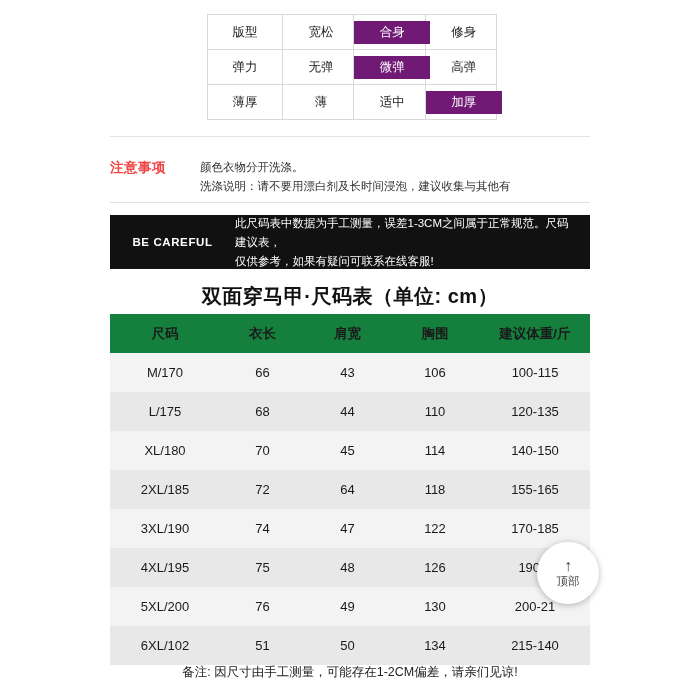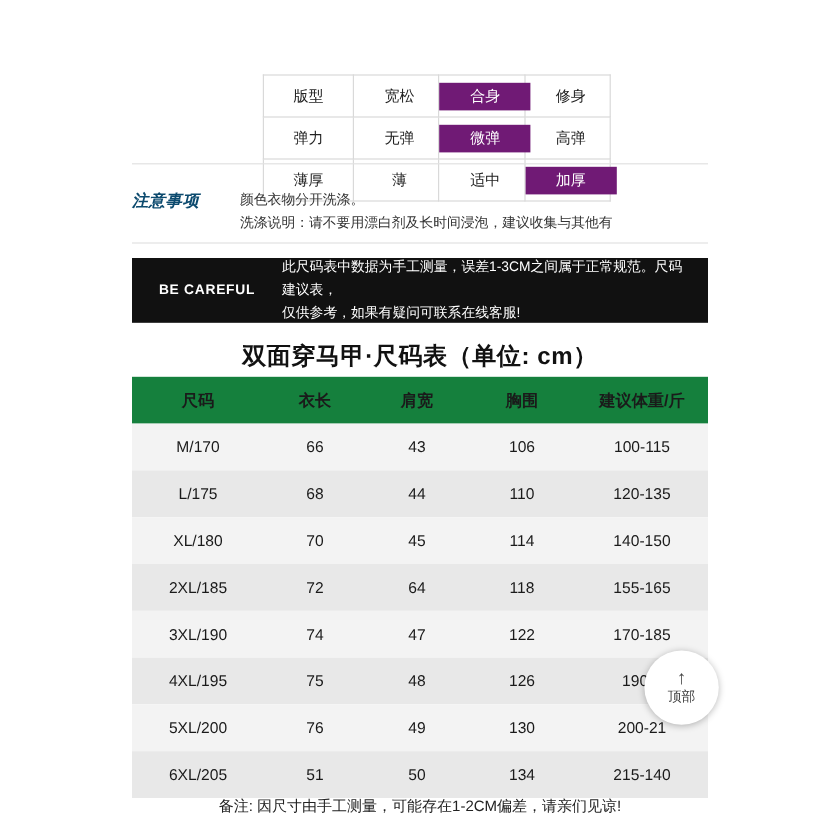--- a/index.html
+++ b/index.html
@@ -12,24 +12,23 @@
     background: #ffffff;
     font-family: "Liberation Sans", sans-serif;
     color: #111111;
     overflow: hidden;
     position: relative;
   }
 
   
   .attr-table-wrap {
     position: absolute;
-    left: 219px;
+    left: 207px;
     top: 14px;
     width: 290px;
-    margin-top: 48px;
   }
   table.attr-table {
     border-collapse: collapse;
     width: 290px;
     table-layout: fixed;
   }
   table.attr-table td {
     border: 1px solid #d9d9d9;
     height: 34px;
     text-align: center;
@@ -69,26 +68,25 @@
     position: absolute;
     left: 110px;
     top: 158px;
     width: 480px;
     display: flex;
     align-items: flex-start;
   }
   .notice-title {
     font-size: 13.5px;
     font-weight: bold;
-    color: #0c4a6e;
+    color: #ef4444;
     width: 90px;
     flex: 0 0 90px;
     line-height: 19px;
     letter-spacing: 0.5px;
-    font-style: italic;
   }
   .notice-body {
     font-size: 11.5px;
     color: #333;
     line-height: 19px;
   }
 
   .hr-mid { top: 202px; }
 
   
@@ -310,21 +308,21 @@
         <td>190-2</td>
       </tr>
       <tr>
         <td>5XL/200</td>
         <td>76</td>
         <td>49</td>
         <td>130</td>
         <td>200-21</td>
       </tr>
       <tr>
-        <td>6XL/205</td>
+        <td>6XL/102</td>
         <td>51</td>
         <td>50</td>
         <td>134</td>
         <td>215-140</td>
       </tr>
     </tbody>
   </table>
 </div>
 
 <div class="footer-note">备注: 因尺寸由手工测量，可能存在1-2CM偏差，请亲们见谅!</div>

